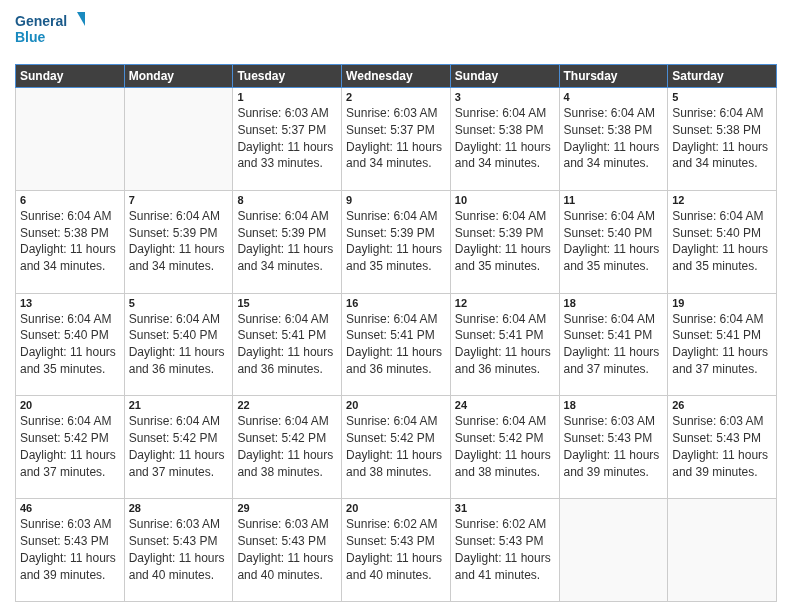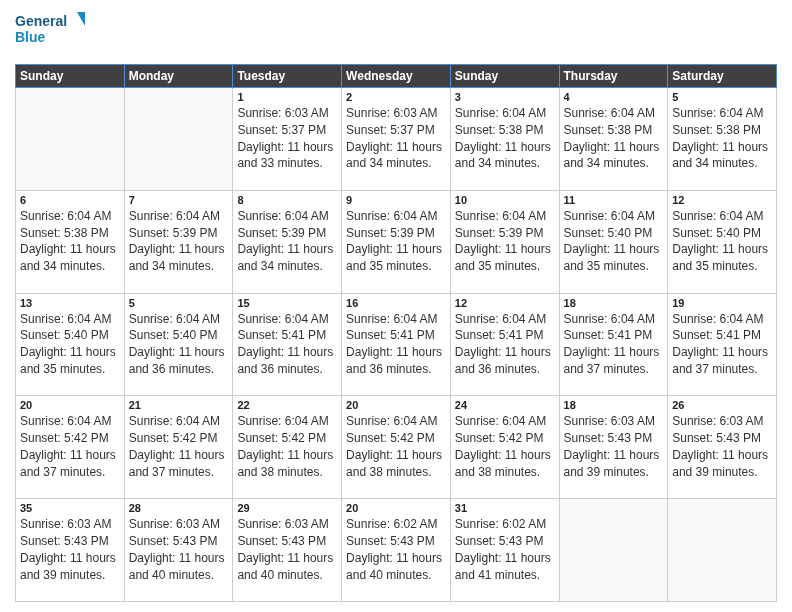--- a/index.html
+++ b/index.html
@@ -275,21 +275,21 @@
           </td>
           <td>
             <span class="day-num">26</span>
             <div class="cell-info">Sunrise: 6:03 AM
 Sunset: 5:43 PM
 Daylight: 11 hours and 39 minutes.</div>
           </td>
         </tr>
         <tr>
           <td>
-            <span class="day-num">35</span>
+            <span class="day-num">46</span>
             <div class="cell-info">Sunrise: 6:03 AM
 Sunset: 5:43 PM
 Daylight: 11 hours and 39 minutes.</div>
           </td>
           <td>
             <span class="day-num">28</span>
             <div class="cell-info">Sunrise: 6:03 AM
 Sunset: 5:43 PM
 Daylight: 11 hours and 40 minutes.</div>
           </td>

